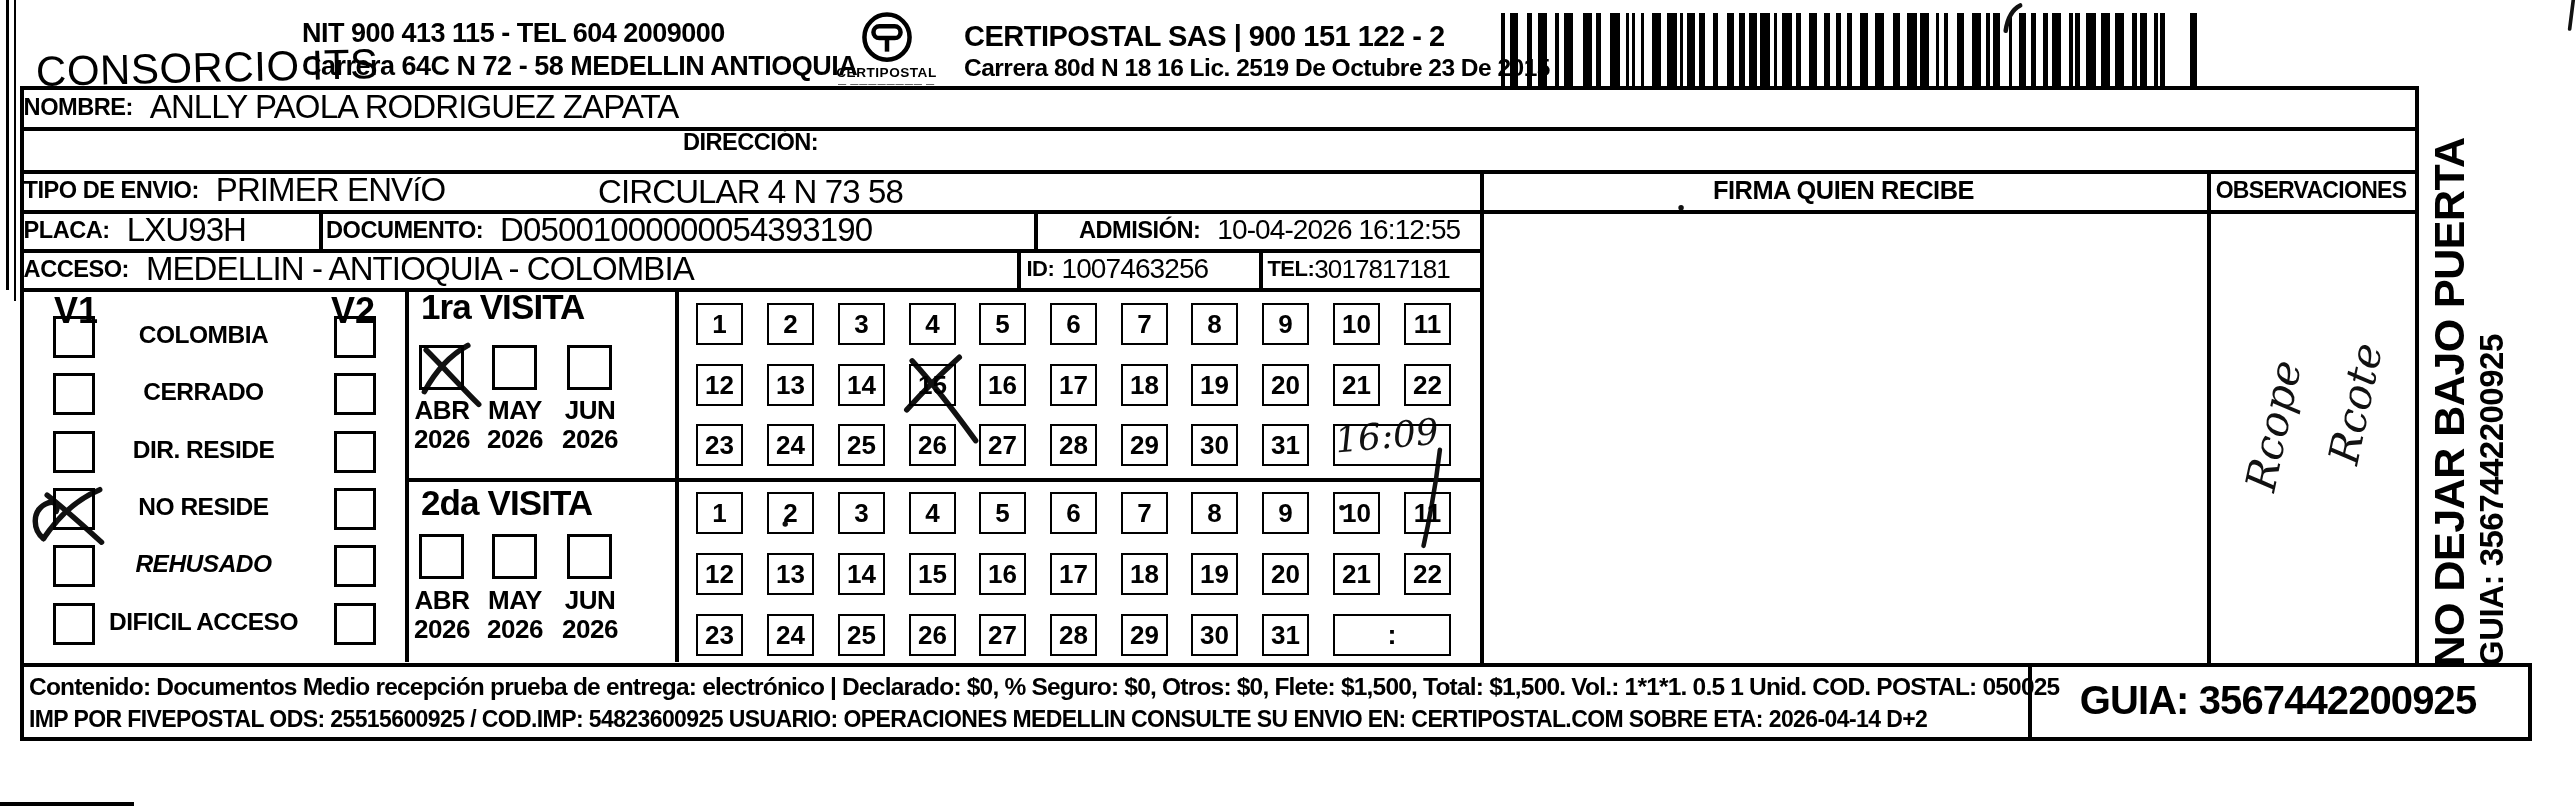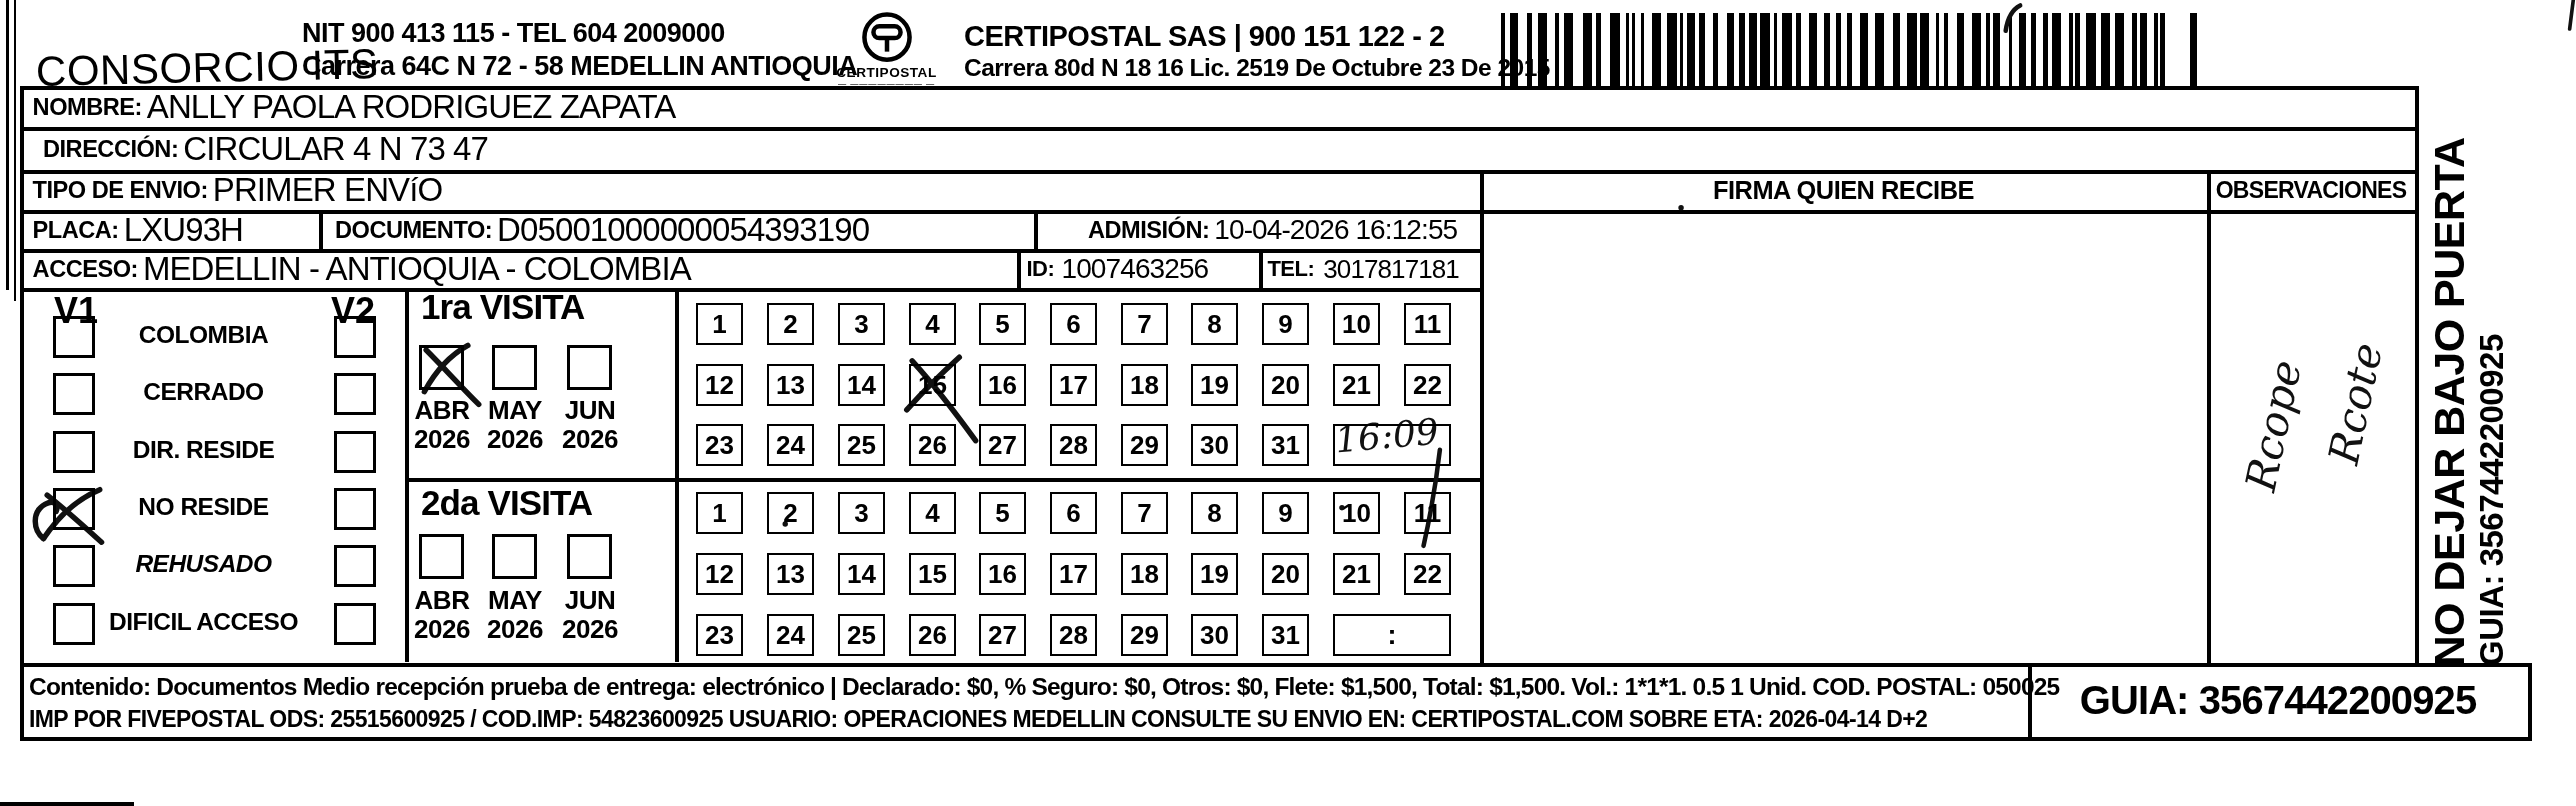--- a/index.html
+++ b/index.html
@@ -1,21 +1,21 @@
 <!DOCTYPE html>
 <html style="font-size:14.5px"><head>
 <meta charset="utf-8">
 <style>
   html,body{margin:0;padding:0;background:#ffffff;}
   .page{position:relative;width:2576px;height:807px;background:#fff;color:#000;
         font-family:"Liberation Sans", sans-serif;overflow:hidden;}
   .abs{position:absolute;}
   .hline{position:absolute;background:#000;height:3.6px;}
   .vline{position:absolute;background:#000;width:3.6px;}
-  .fieldrow{position:absolute;display:flex;align-items:center;gap:5px;padding-left:9px;white-space:nowrap;}
+  .fieldrow{position:absolute;display:flex;align-items:center;gap:17px;white-space:nowrap;}
   .flabel{font-weight:bold;font-size:23.6px;letter-spacing:-0.5px;}
   .fvalue{font-size:33px;letter-spacing:-0.9px;}
   .fvalue.small{font-size:28px;}
   .hdrcell{position:absolute;display:flex;align-items:center;justify-content:center;font-weight:bold;}
   .cb{position:absolute;width:42px;height:42px;border:3.6px solid #000;box-sizing:border-box;}
   .mcb{position:absolute;width:45px;height:45px;border:3.6px solid #000;box-sizing:border-box;}
   .mlabel{position:absolute;font-weight:bold;font-size:26px;width:82px;text-align:center;letter-spacing:-0.5px;}
   .status-label{position:absolute;font-weight:bold;font-size:24.5px;letter-spacing:-0.5px;text-align:center;}
   .vhdr{position:absolute;font-weight:bold;font-size:36px;}
   .visit-title{position:absolute;font-weight:bold;font-size:35px;letter-spacing:-0.9px;}
@@ -135,23 +135,23 @@
   <div class="vline" style="left:405px;top:288px;height:374px;"></div>
   <div class="vline" style="left:675px;top:288px;height:374px;"></div>
   <div class="vline" style="left:1480px;top:170px;height:493px;"></div>
   <div class="vline" style="left:2207px;top:170px;height:493px;"></div>
   <div class="vline" style="left:2028px;top:663px;height:78px;"></div>
 
   <div class="fieldrow" style="left:23.6px;top:88px;width:1451px;height:38px;">
     <span class="flabel">NOMBRE:</span>
     <span class="fvalue">ANLLY PAOLA RODRIGUEZ ZAPATA</span>
   </div>
-  <div class="fieldrow" style="left:34px;top:129px;width:1451px;height:40px;">
+  <div class="fieldrow" style="left:25px;top:129px;width:1451px;height:40px;flex-direction:column;">
     <span class="flabel">DIRECCIÓN:</span>
-    <span class="fvalue">CIRCULAR 4 N 73 47</span>
+    <span class="fvalue">CIRCULAR 4 N 73 58</span>
   </div>
   <div class="fieldrow" style="left:23.6px;top:171px;width:1451px;height:38px;">
     <span class="flabel">TIPO DE ENVIO:</span>
     <span class="fvalue">PRIMER ENVíO</span>
   </div>
   <div class="fieldrow" style="left:23.6px;top:212px;width:292px;height:36px;">
     <span class="flabel">PLACA:</span>
     <span class="fvalue">LXU93H</span>
   </div>
   <div class="fieldrow" style="left:326px;top:212px;width:698px;height:36px;">
@@ -163,21 +163,21 @@
     <span class="fvalue small">10-04-2026 16:12:55</span>
   </div>
   <div class="fieldrow" style="left:23.6px;top:251px;width:988px;height:36px;">
     <span class="flabel">ACCESO:</span>
     <span class="fvalue">MEDELLIN - ANTIOQUIA - COLOMBIA</span>
   </div>
   <div class="fieldrow" style="left:1021px;top:251px;width:234px;height:36px;gap:7.3px;padding-left:5.4px;">
     <span class="flabel" style="font-size:22px;">ID:</span>
     <span class="fvalue small">1007463256</span>
   </div>
-  <div class="fieldrow" style="left:1262px;top:251px;width:214px;height:36px;gap:9px;padding-left:5.4px;">
+  <div class="fieldrow" style="left:1262px;top:251px;width:214px;height:36px;gap:0;padding-left:5.4px;">
     <span class="flabel" style="font-size:22px;">TEL:</span>
     <span class="fvalue" style="font-size:26px;">3017817181</span>
   </div>
 
   <div class="hdrcell" style="left:1480px;top:171px;width:727px;height:38px;font-size:25.4px;letter-spacing:-0.5px;">FIRMA QUIEN RECIBE</div>
   <div class="hdrcell" style="left:2207px;top:171px;width:208px;height:38px;font-size:23px;letter-spacing:-0.7px;">OBSERVACIONES</div>
 
   <div class="vhdr" style="left:54px;top:290px;">V1</div>
   <div class="vhdr" style="left:331px;top:290px;">V2</div>
 

